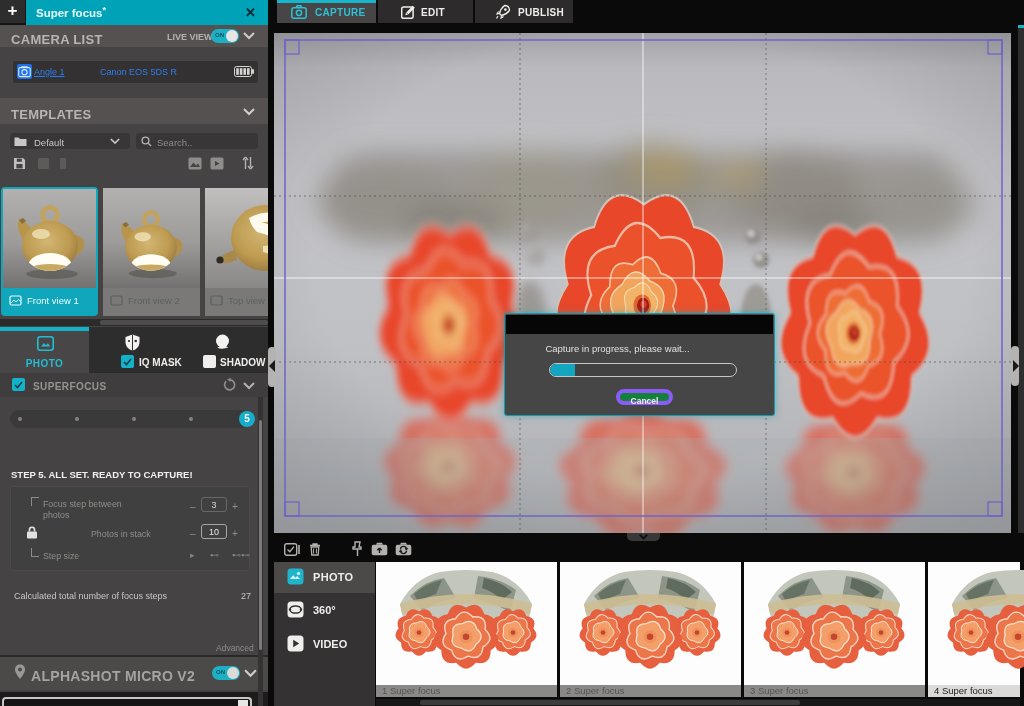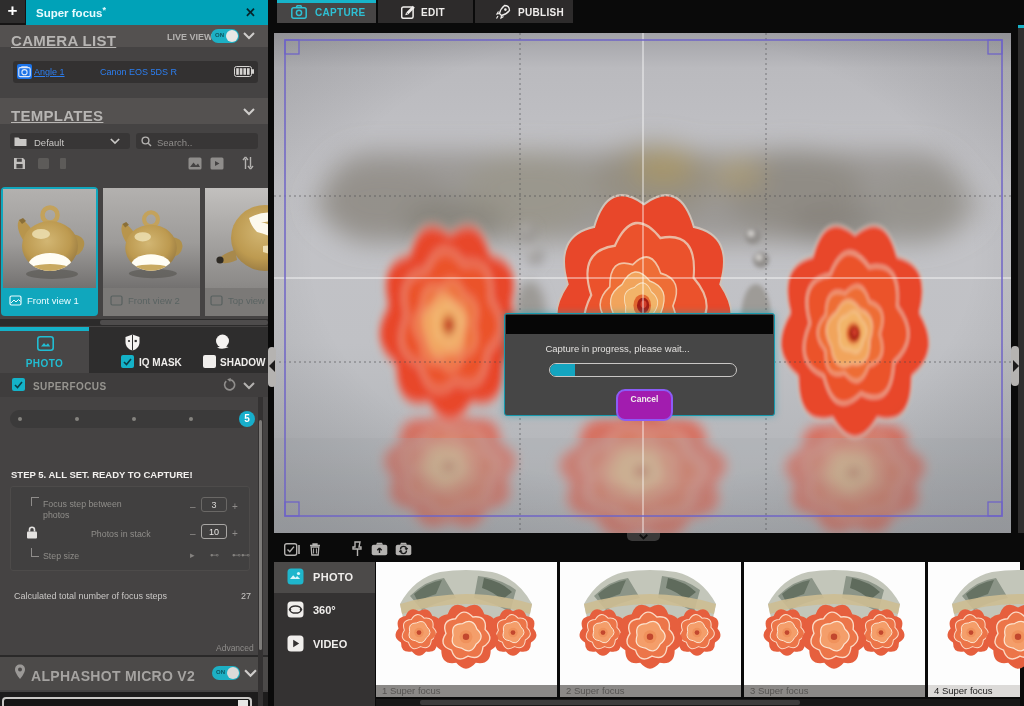--- a/index.html
+++ b/index.html
@@ -1,21 +1,21 @@
 <!DOCTYPE html>
 <html><head>
 <meta charset="utf-8">
 <style>
   html,body{margin:0;padding:0;background:#0a0a0a;}
   *{box-sizing:border-box;}
   #app{position:relative;width:1024px;height:706px;background:#0a0a0a;overflow:hidden;
        font-family:"Liberation Sans",sans-serif;-webkit-font-smoothing:antialiased;}
   .abs{position:absolute;}
   svg{display:block;}
-  .lbl{color:#b7b5b3;font-size:15px;font-weight:bold;letter-spacing:.3px;text-decoration:underline;}
+  .lbl{color:#b7b5b3;font-size:13px;font-weight:bold;letter-spacing:.3px;}
 </style>
 </head>
 <body>
 <div id="app">
 
 <div class="abs" style="left:0;top:0;width:268px;height:706px;background:#454343;"></div>
 
 <div class="abs" style="left:0;top:0;width:268px;height:25px;background:#151414;"></div>
 <div class="abs" style="left:0;top:0;width:25px;height:23px;background:#2e2d2d;color:#fff;font-size:17px;font-weight:bold;text-align:center;line-height:22px;">+</div>
 <div class="abs" style="left:26px;top:0;width:242px;height:25px;background:#00a2b8;"></div>
@@ -408,21 +408,21 @@
 <div class="abs" style="left:627px;top:533px;width:33px;height:8px;background:#3a3939;border-radius:0 0 5px 5px;"></div>
 <svg class="abs" style="left:638px;top:534px;" width="11" height="6" viewBox="0 0 12 8">
       <path d="M1 1 L6 6 L11 1" stroke="#0f0f0f" stroke-width="2.4" fill="none"></path>
     </svg>
 
 <div class="abs" style="left:504px;top:313px;width:271px;height:103px;background:#464646;border:1.6px solid #1899ad;border-radius:3px;box-shadow:0 0 7px rgba(24,160,180,0.55);"></div>
 <div class="abs" style="left:506px;top:315px;width:267px;height:19px;background:#060606;"></div>
 <div class="abs" style="left:504px;top:343px;width:227px;text-align:center;color:#e2e0de;font-size:9.5px;">Capture in progress, please wait...</div>
 <div class="abs" style="left:549px;top:363px;width:188px;height:14px;border:1px solid #c9c7c5;border-radius:7px;background:#424242;"></div>
 <div class="abs" style="left:550px;top:364px;width:25px;height:12px;border-radius:6px 0 0 6px;background:#14a5c0;"></div>
-<div class="abs" style="left:616px;top:389px;width:57px;height:32px;border:2px solid #8b5cf6;border-radius:9px;background:#a21caf;color:#f0eeec;font-size:8.5px;font-weight:bold;text-align:center;line-height:17px;">Cancel</div>
+<div class="abs" style="left:616px;top:389px;width:57px;height:16px;border:4px solid #8b5cf6;border-radius:9px;background:#15803d;color:#f0eeec;font-size:8.5px;font-weight:bold;text-align:center;line-height:17px;">Cancel</div>
 
 <svg class="abs" style="left:284px;top:543px;" width="16" height="13" viewBox="0 0 16 13">
       <rect x="0.7" y="0.7" width="12" height="11.6" rx="2" fill="none" stroke="#b4b2b0" stroke-width="1.4"></rect>
       <path d="M3.5 6.5 L5.8 8.8 L10 3.6" stroke="#b4b2b0" stroke-width="1.4" fill="none"></path>
       <path d="M15 2 v9" stroke="#b4b2b0" stroke-width="1.6"></path>
     </svg>
 <svg class="abs" style="left:309px;top:542px;" width="12" height="14" viewBox="0 0 12 14">
       <path d="M1 3.5 h10 M4 3.5 V2 h4 v1.5" stroke="#b4b2b0" stroke-width="1.3" fill="none"></path>
       <path d="M2.2 5 h7.6 l-0.6 8 h-6.4 z" fill="none" stroke="#b4b2b0" stroke-width="1.3"></path>
       <path d="M4.6 6.5 v5 M7.4 6.5 v5" stroke="#b4b2b0" stroke-width="1"></path>

